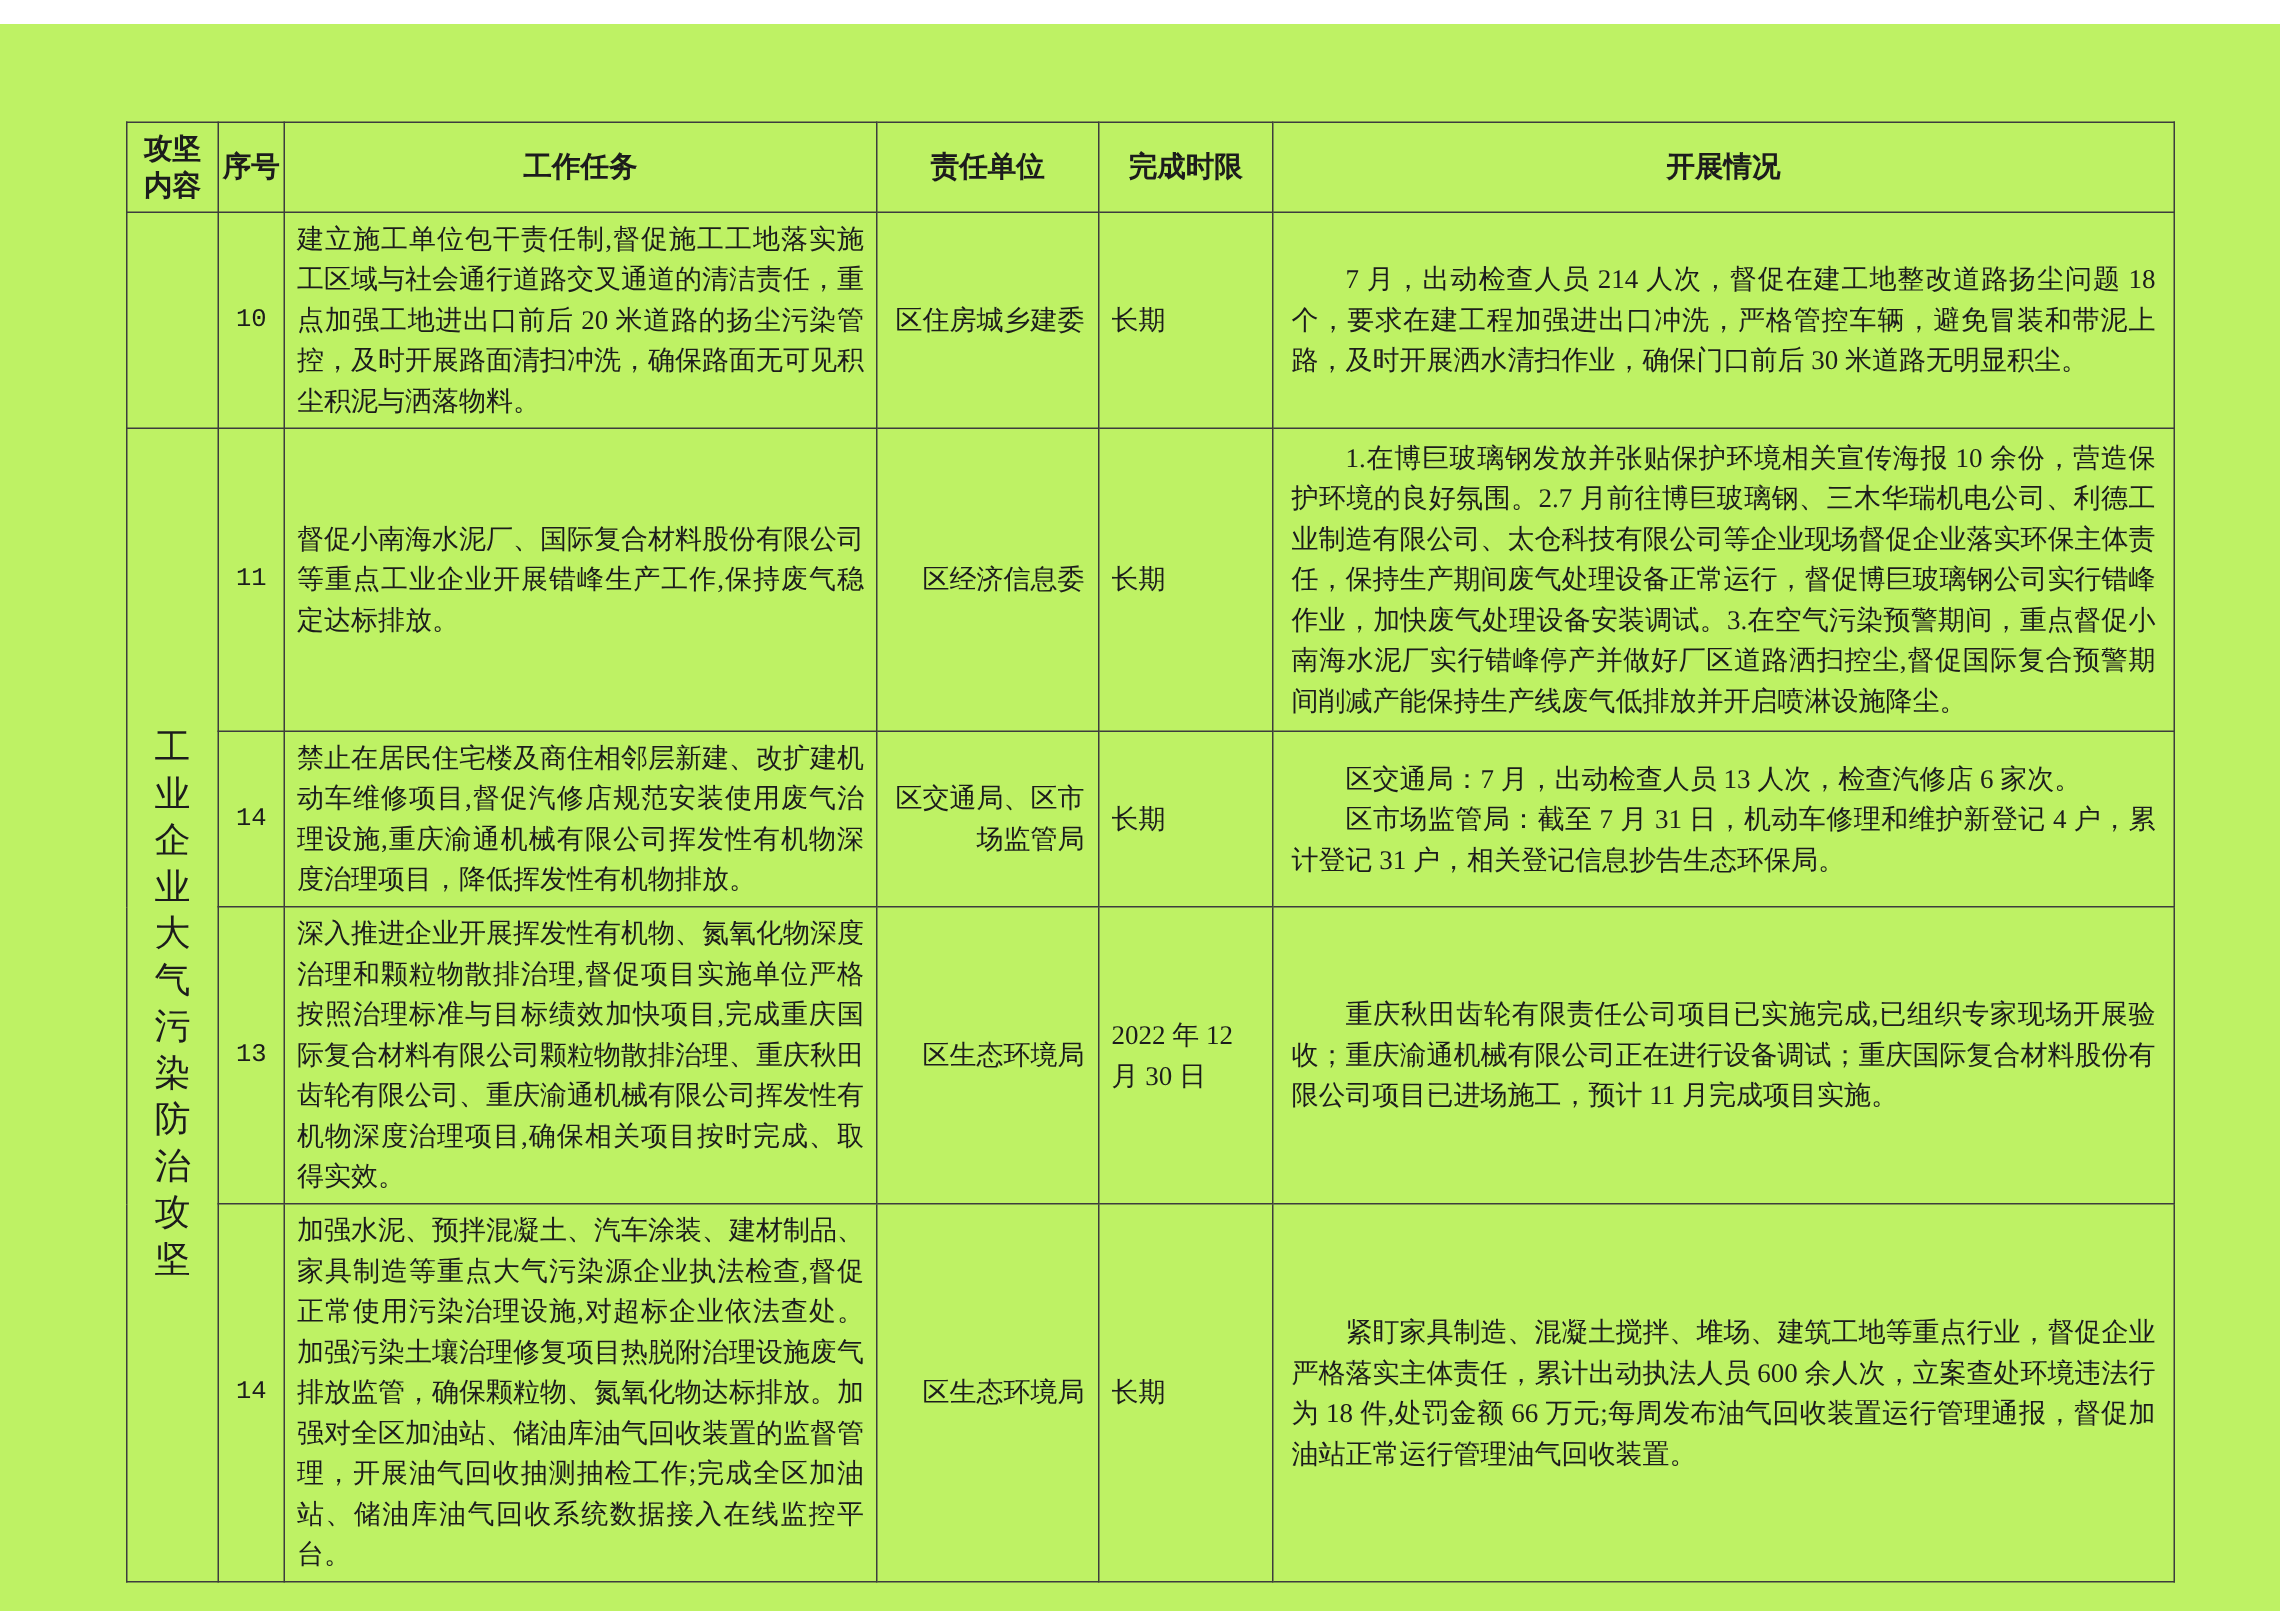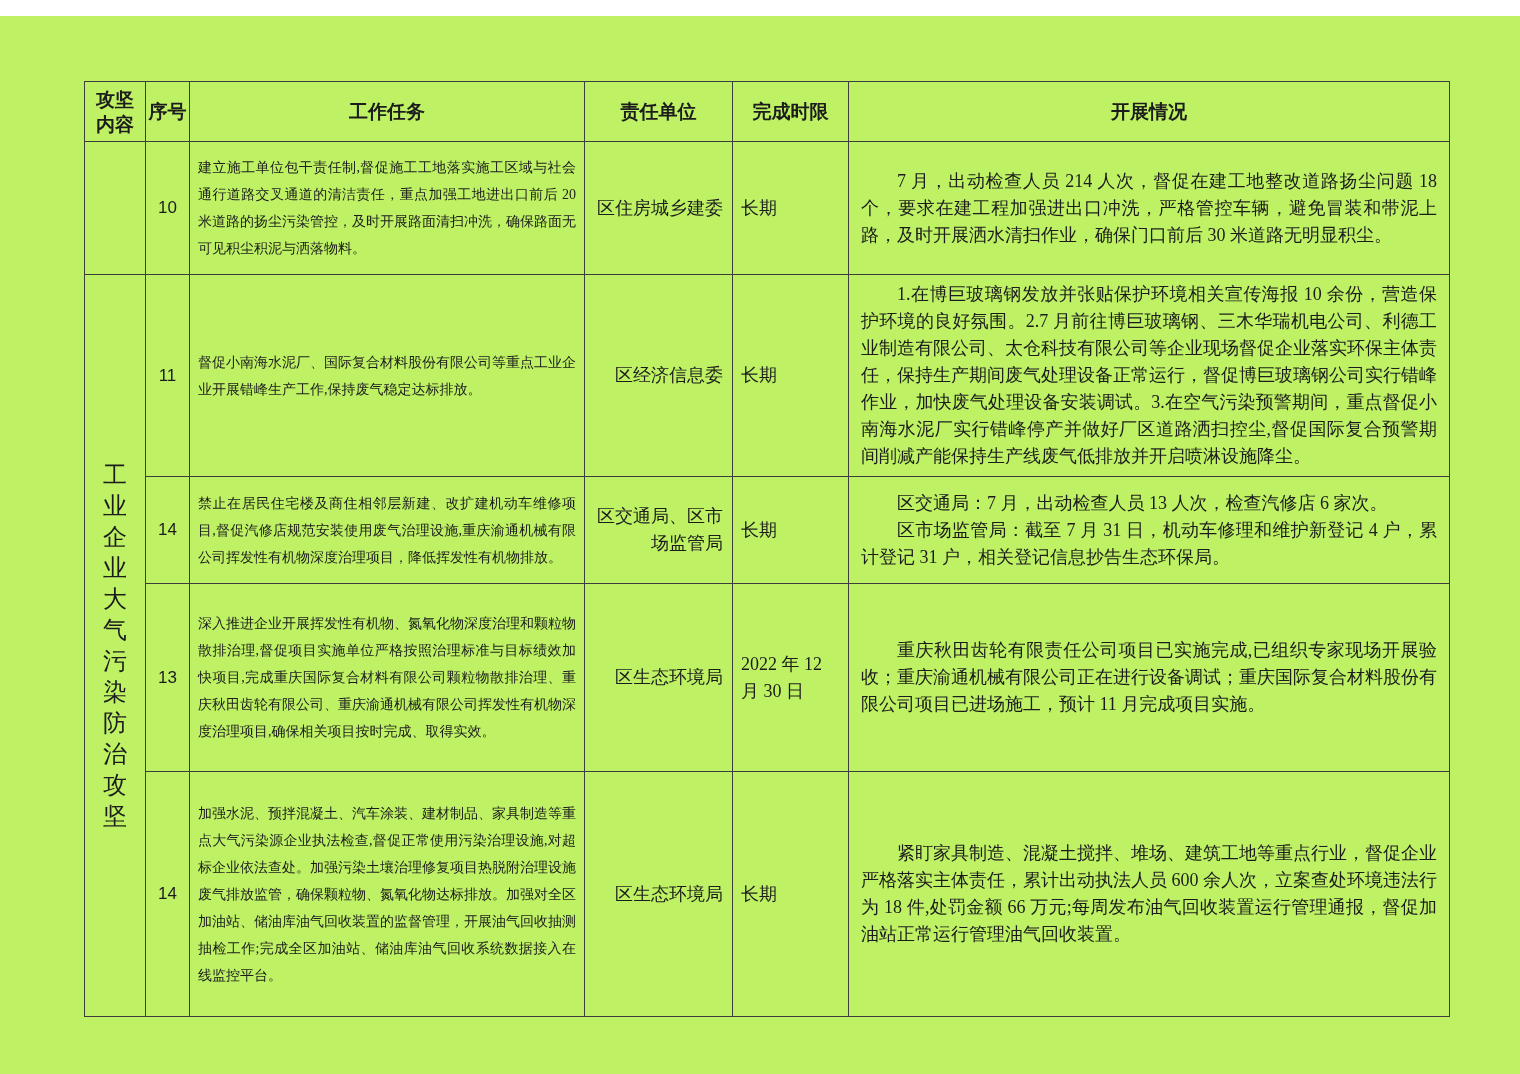--- a/index.html
+++ b/index.html
@@ -39,26 +39,26 @@
   }
   tr.h-hdr { height: 60px; }
   tr.r10 { height: 133px; }
   tr.r11 { height: 197px; }
   tr.r12 { height: 107px; }
   tr.r13 { height: 188px; }
   tr.r14 { height: 245px; }
 
   .cell-seq {
     text-align: center;
-    font-family: Liberation Sans, sans-serif;
+    font-family: Liberation Mono, monospace;
     font-size: 17px;
   }
   .cell-task {
     padding: 4px 8px;
-    font-size: 14px;
+    font-size: 18px;
     line-height: 27px;
     text-align: justify;
   }
   .cell-unit {
     padding: 4px 9px;
     font-size: 18px;
     line-height: 27px;
     text-align: right;
   }
   .cell-deadline {

